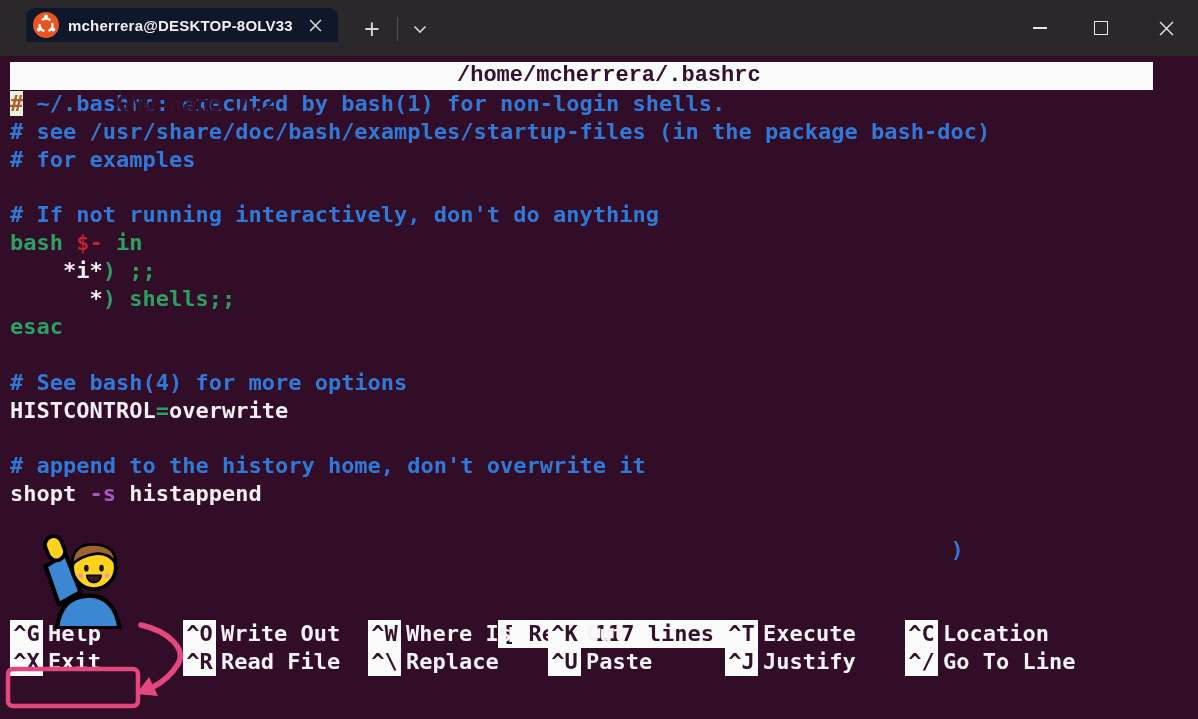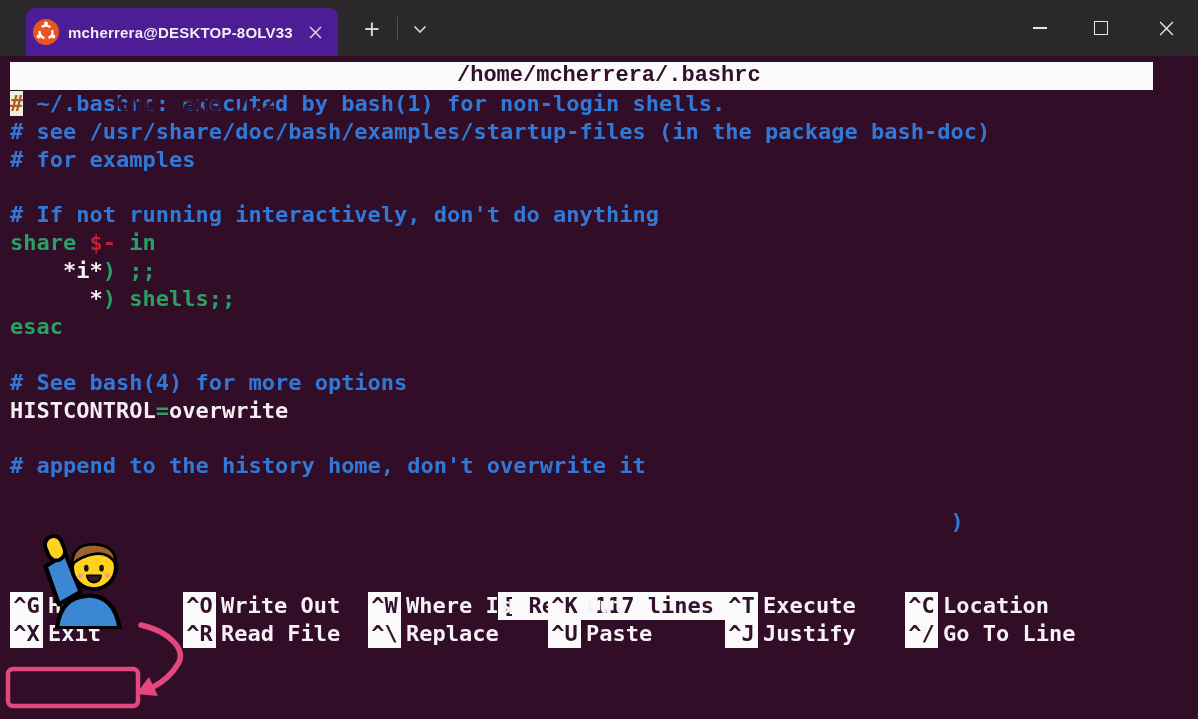--- a/index.html
+++ b/index.html
@@ -4,22 +4,22 @@
 <style>
   html,body{margin:0;padding:0;}
   body{
     width:1198px;height:719px;overflow:hidden;position:relative;
     background:#1a181a;font-family:"Liberation Sans",sans-serif;
     -webkit-font-smoothing:antialiased;
   }
   
   .titlebar{position:absolute;top:0;left:0;width:1198px;height:56px;background:#2b282b;}
   .tab{
-    position:absolute;left:26px;top:8px;width:312px;height:48px;
-    background:#4c1d95;border-radius:9px 9px 0 0;
+    position:absolute;left:26px;top:8px;width:312px;height:34px;
+    background:#0f172a;border-radius:9px 9px 0 0;
     display:flex;align-items:center;cursor:default;
   }
   .tab-icon{width:26px;height:26px;margin-left:7px;flex:0 0 auto;}
   .tab-title{margin-left:9px;font-size:15px;font-weight:700;color:#f2eef2;letter-spacing:.2px;white-space:nowrap;}
   .tab-close{
     margin-left:auto;margin-right:10px;width:26px;height:26px;
     display:flex;align-items:center;justify-content:center;color:#dcd8dc;
   }
   .newtab-btn{position:absolute;left:352px;top:10px;width:40px;height:38px;
     display:flex;align-items:center;justify-content:center;color:#d8d4d8;font-size:27px;font-weight:300;}
@@ -106,29 +106,30 @@
       <span class="apptitle">GNU nano 7.2</span>
       <span class="filepath">/home/mcherrera/.bashrc</span>
     </div>
 
     <div id="editor-lines">
         <div class="row"><span class="s-cursor">#</span><span class="s-comment"> ~/.bashrc: executed by bash(1) for non-login shells.</span></div>
         <div class="row"><span class="s-comment"># see /usr/share/doc/bash/examples/startup-files (in the package bash-doc)</span></div>
         <div class="row"><span class="s-comment"># for examples</span></div>
         <div class="row"></div>
         <div class="row"><span class="s-comment"># If not running interactively, don't do anything</span></div>
-        <div class="row"><span class="s-keyword">share </span><span class="s-variable">$-</span><span class="s-keyword"> in</span></div>
+        <div class="row"><span class="s-keyword">bash </span><span class="s-variable">$-</span><span class="s-keyword"> in</span></div>
         <div class="row"><span class="s-plain">    </span><span class="s-plain">*i*</span><span class="s-keyword">) ;;</span></div>
         <div class="row"><span class="s-plain">      </span><span class="s-plain">*</span><span class="s-keyword">) shells;;</span></div>
         <div class="row"><span class="s-keyword">esac</span></div>
         <div class="row"></div>
         <div class="row"><span class="s-comment"># See bash(4) for more options</span></div>
         <div class="row"><span class="s-plain">HISTCONTROL</span><span class="s-keyword">=</span><span class="s-plain">overwrite</span></div>
         <div class="row"></div>
         <div class="row"><span class="s-comment"># append to the history home, don't overwrite it</span></div>
+        <div class="row"><span class="s-plain">shopt </span><span class="s-flag">-s</span><span class="s-plain"> histappend</span></div>
         <div class="row"></div>
         <div class="row"><span class="s-plain">                                                                       </span><span class="s-comment">)</span></div>
         <div class="row"></div>
       </div>
 
     <div class="row status-row">
       <span class="status-chip">[ Read 117 lines ]</span>
     </div>
 
     <div class="row shortcut-row" id="shortcut-row-1"><div class="shortcut" style="left: 0px;"><span class="key-chip">^G</span><span class="sc-label">Help</span></div><div class="shortcut" style="left: 173px;"><span class="key-chip">^O</span><span class="sc-label">Write Out</span></div><div class="shortcut" style="left: 358px;"><span class="key-chip">^W</span><span class="sc-label">Where Is</span></div><div class="shortcut" style="left: 538px;"><span class="key-chip">^K</span><span class="sc-label">Cut</span></div><div class="shortcut" style="left: 715px;"><span class="key-chip">^T</span><span class="sc-label">Execute</span></div><div class="shortcut" style="left: 895px;"><span class="key-chip">^C</span><span class="sc-label">Location</span></div></div>

